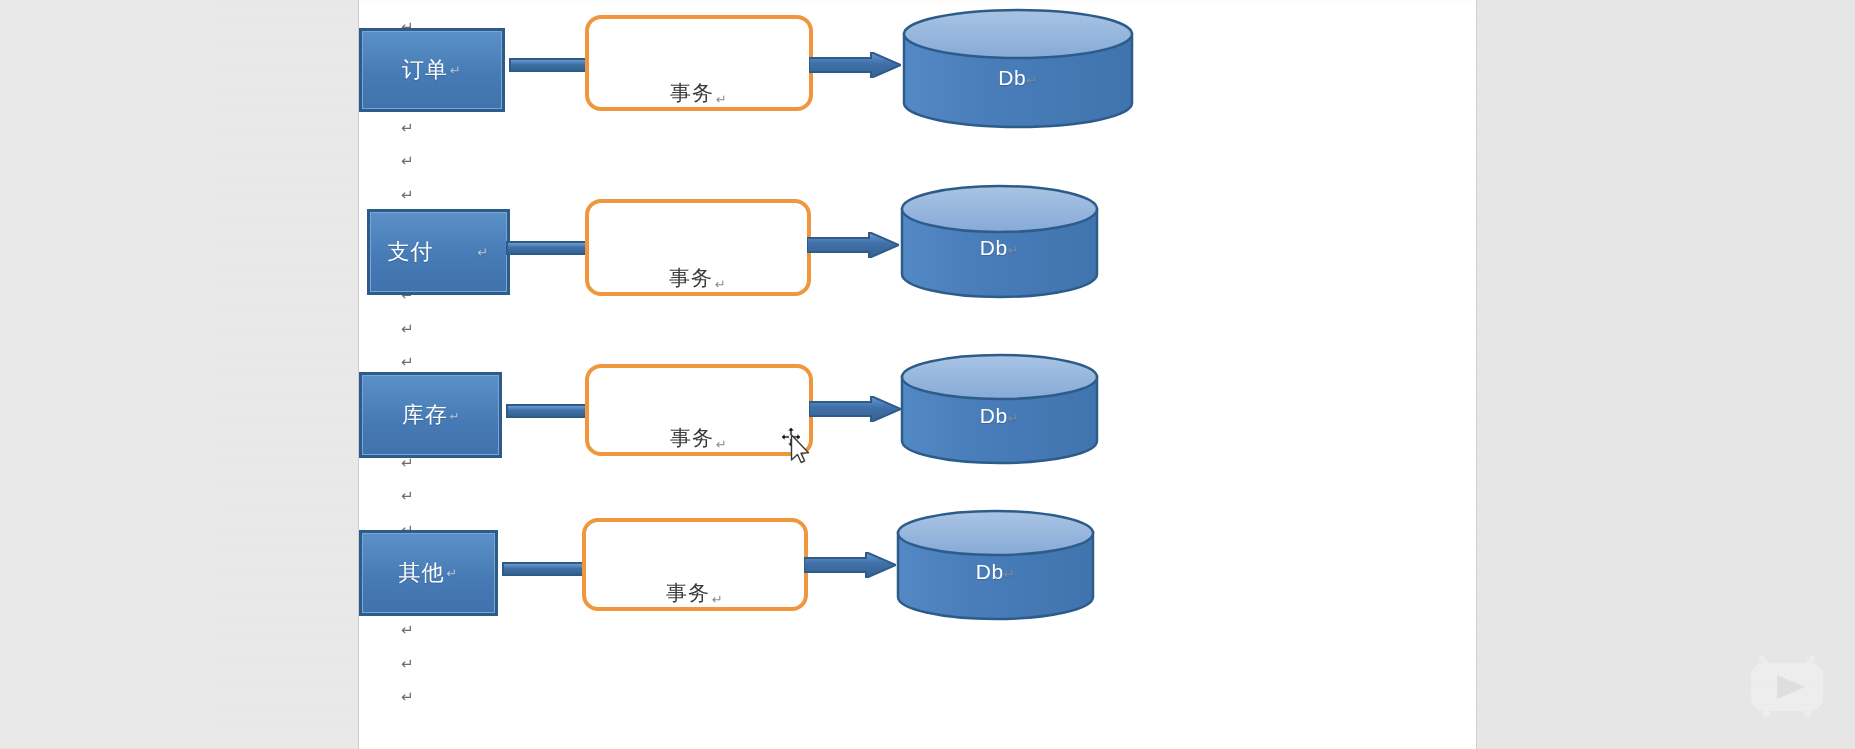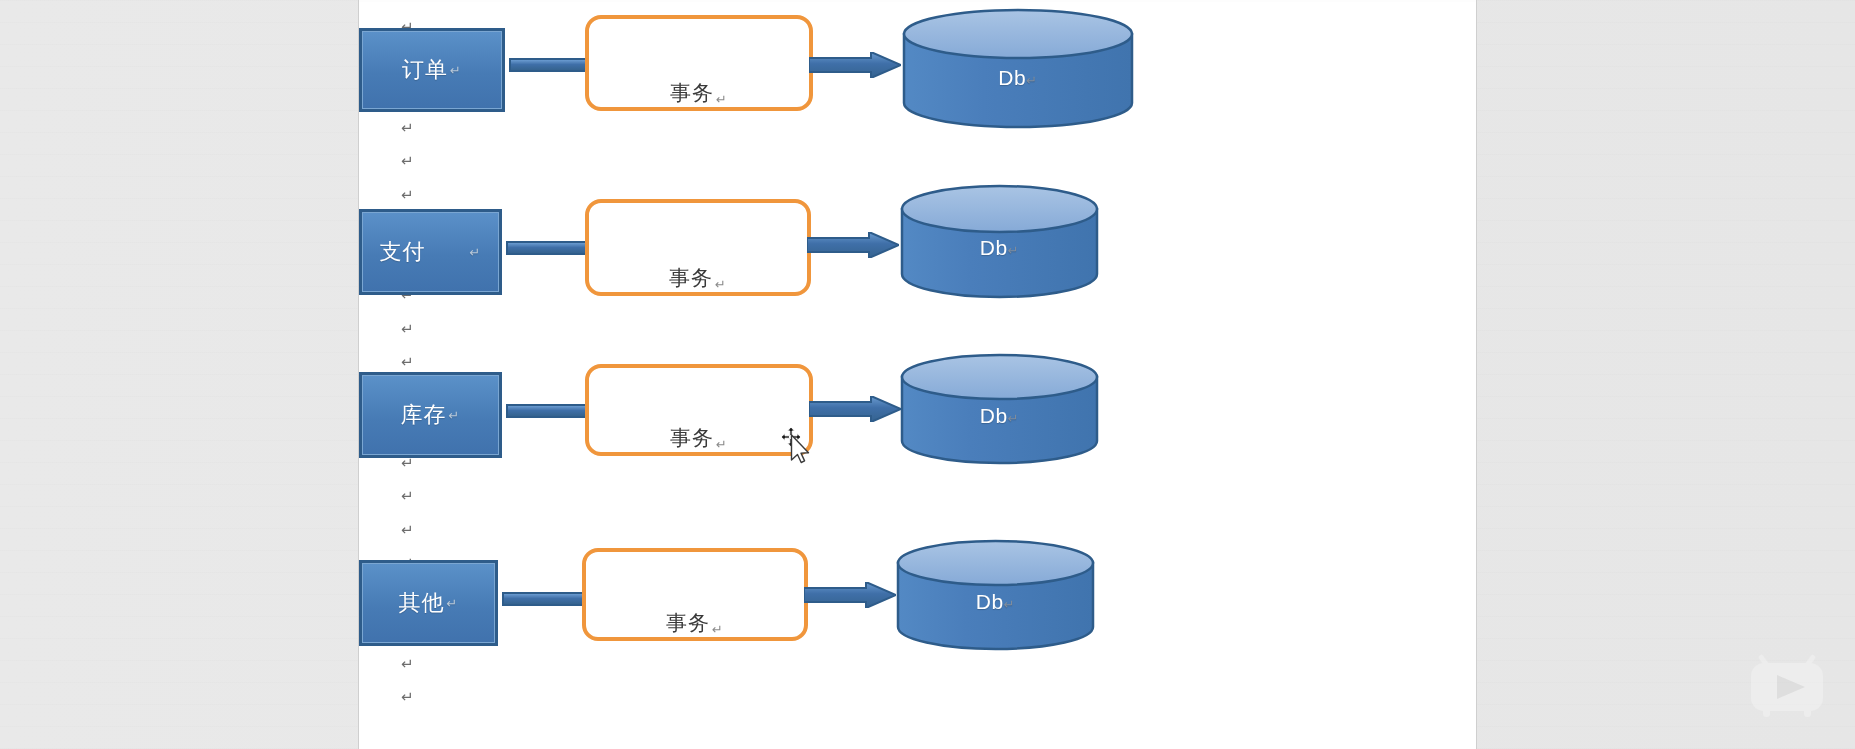--- a/index.html
+++ b/index.html
@@ -164,21 +164,21 @@
         <path d="M2,26 L2,95 A114,24 0 0 0 230,95 L230,26 Z" fill="url(#cbody1)" stroke="#2e5c8a" stroke-width="2.5"></path>
         <ellipse cx="116" cy="26" rx="114" ry="24" fill="url(#ctop1)" stroke="#2e5c8a" stroke-width="2.5"></ellipse>
       </svg>
       <div class="cyl-label" style="top:58px;">
         <span>Db</span><span class="pm">↵</span>
       </div>
     </div>
   </div>
 
   <div class="row" style="top:189px;">
-    <div class="src-box" style="left:0px;top:20px;width:137px;height:80px;gap:42px;">
+    <div class="src-box" style="left:8px;top:20px;width:137px;height:80px;gap:42px;">
       <span>支付</span>
       <span class="pm">↵</span>
     </div>
 
     <div class="bar" style="left:147px;top:52px;width:83px;"></div>
 
     <div class="tx-box" style="left:226px;top:10px;width:218px;height:89px;">
       <span>事务</span>
       <span class="pm">↵</span>
     </div>
@@ -194,21 +194,21 @@
         <path d="M2,25 L2,90 A97.5,23 0 0 0 197,90 L197,25 Z" fill="url(#cbody1)" stroke="#2e5c8a" stroke-width="2.5"></path>
         <ellipse cx="99.5" cy="25" rx="97.5" ry="23" fill="url(#ctop1)" stroke="#2e5c8a" stroke-width="2.5"></ellipse>
       </svg>
       <div class="cyl-label" style="top:52px;">
         <span>Db</span><span class="pm">↵</span>
       </div>
     </div>
   </div>
 
   <div class="row" style="top:353px;">
-    <div class="src-box" style="left:0px;top:19px;width:137px;height:80px;">
+    <div class="src-box" style="left:0px;top:19px;width:137px;height:80px;font-family:Liberation Mono, monospace;">
       <span>库存</span>
       <span class="pm">↵</span>
     </div>
 
     <div class="bar" style="left:147px;top:51px;width:83px;"></div>
 
     <div class="tx-box" style="left:226px;top:11px;width:220px;height:84px;">
       <span>事务</span>
       <span class="pm">↵</span>
     </div>
@@ -223,21 +223,21 @@
       <svg width="199" height="112" viewBox="0 0 199 112">
         <path d="M2,24 L2,88 A97.5,22 0 0 0 197,88 L197,24 Z" fill="url(#cbody1)" stroke="#2e5c8a" stroke-width="2.5"></path>
         <ellipse cx="99.5" cy="24" rx="97.5" ry="22" fill="url(#ctop1)" stroke="#2e5c8a" stroke-width="2.5"></ellipse>
       </svg>
       <div class="cyl-label" style="top:51px;">
         <span>Db</span><span class="pm">↵</span>
       </div>
     </div>
   </div>
 
-  <div class="row" style="top:540px;">
+  <div class="row" style="top:510px;">
     <div class="src-box" style="left:0px;top:20px;width:133px;height:80px;">
       <span>其他</span>
       <span class="pm">↵</span>
     </div>
 
     <div class="bar" style="left:143px;top:52px;width:83px;"></div>
 
     <div class="tx-box" style="left:223px;top:8px;width:218px;height:85px;">
       <span>事务</span>
       <span class="pm">↵</span>

